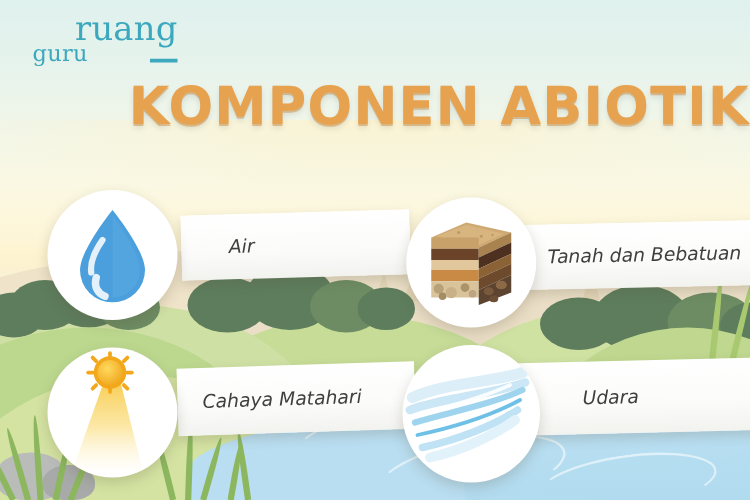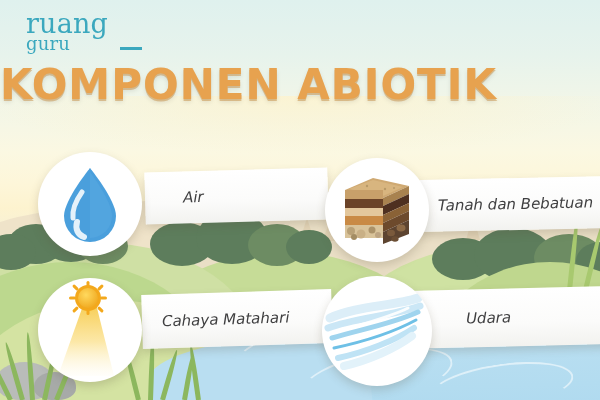--- a/index.html
+++ b/index.html
@@ -80,36 +80,36 @@
   }
   .rock{position:absolute;background:#b9bcb9;border-radius:50% 50% 42% 42%;}
   .rock.d{background:#a7aaa8;}
 
   
   .logo{
     position:absolute;left:26px;top:12px;width:120px;
     font-family:"DejaVu Serif", serif;color:#3ba8be;
     line-height:.88;letter-spacing:.2px;
   }
-  .logo .l1{display:block;font-size:27px;}
+  .logo .l1{display:block;font-size:27px;margin-left:34px;}
   .logo .l2{display:block;font-size:18px;}
   .logo .bar{
     position:absolute;right:4px;bottom:2px;width:22px;height:3px;background:#3ba8be;
   }
 
   
   .contoh{
     position:absolute;left:0;right:0;top:22px;text-align:center;
     font-family:"DejaVu Serif", serif;font-style:italic;font-weight:700;
     font-size:34px;color:#4d9b3c;
     text-shadow:0 1px 0 rgba(255,255,255,.6);
     letter-spacing:1px;
   }
   .maintitle{
-    position:absolute;left:0;right:0;top:60px;text-align:left;
+    position:absolute;left:0;right:0;top:60px;text-align:right;
     font-family:"DejaVu Sans", sans-serif;font-weight:700;
     font-size:42px;color:#e7a24f;letter-spacing:1px;
     text-shadow:0 2px 0 rgba(196,135,57,.45), 0 3px 5px rgba(0,0,0,.10);
   }
 
   
   .item{position:absolute;}
   .circle{
     position:absolute;border-radius:50%;background:#ffffff;
     box-shadow:0 4px 10px rgba(90,80,60,.22);

